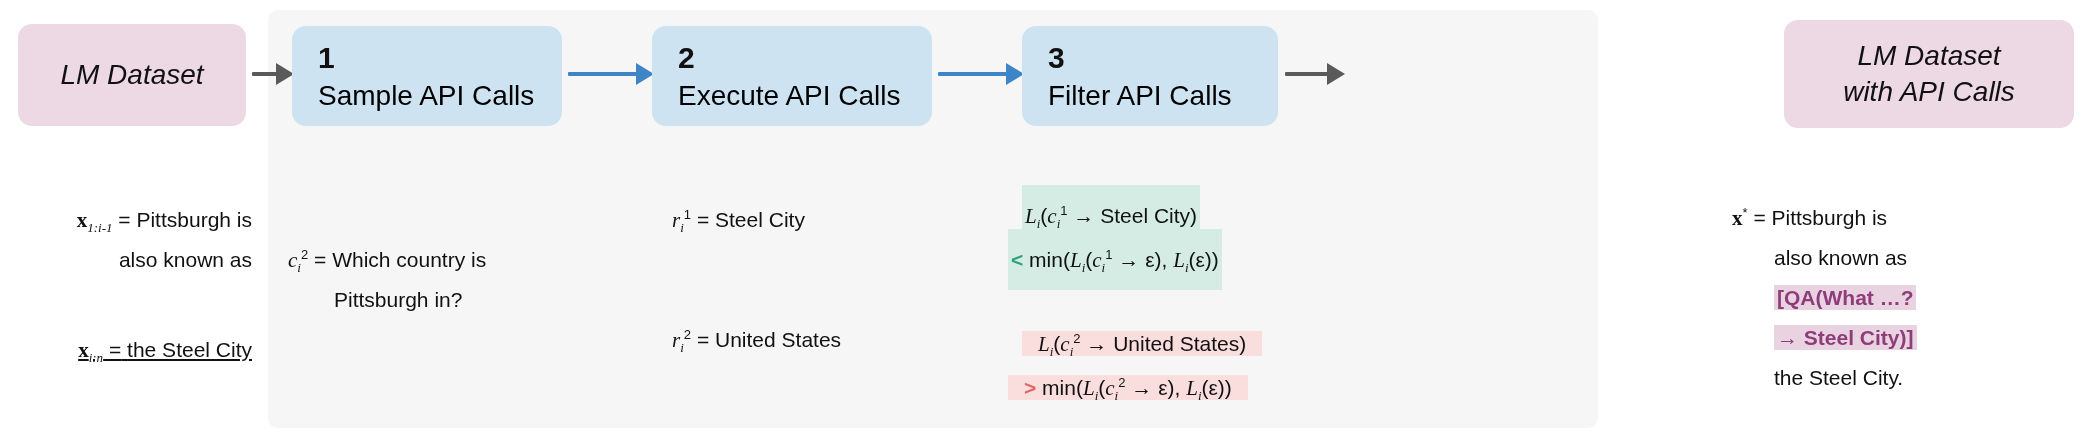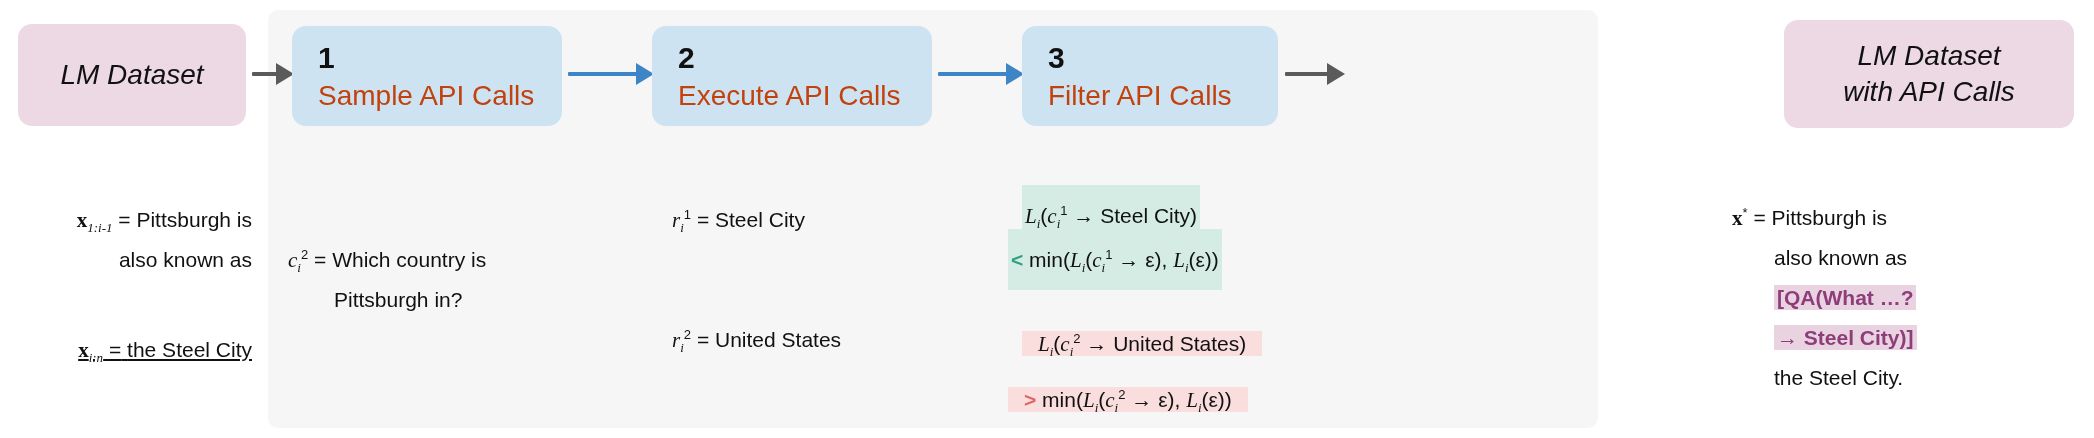--- a/index.html
+++ b/index.html
@@ -48,21 +48,21 @@
     left:26px; top:17px;
     font-size:30px;
     font-weight:bold;
     color:#111;
     line-height:1;
   }
   .step-title{
     position:absolute;
     left:26px; top:56px;
     font-size:28px;
-    color:#c2410c;
+    color:#000000;
     line-height:1;
     white-space:nowrap;
   }
 
   
   .arrow{ position:absolute; }
   .arrow .shaft{
     position:absolute; left:0; top:50%;
     height:4px; transform:translateY(-50%);
     border-radius:1px;
@@ -203,21 +203,21 @@
       </div>
       <div class="eq-line" style="margin-top:4px;">
         <span class="hl-green"><span class="op-green">&lt;</span> <span>min(</span><span class="math">L</span><sub class="sub-it">i</sub><span>(</span><span class="math">c</span><sub class="sub-it">i</sub><sup>1</sup> <span>→</span> <span>ε</span><span>), </span><span class="math">L</span><sub class="sub-it">i</sub><span>(ε))</span></span>
       </div>
     </div>
 
     <div class="eq-row" style="margin-top:44px;">
       <div class="eq-line" style="padding-left:14px;">
         <span class="hl-red"><span class="math">L</span><sub class="sub-it">i</sub><span>(</span><span class="math">c</span><sub class="sub-it">i</sub><sup>2</sup> <span>→</span> <span>United States</span><span>)</span></span>
       </div>
-      <div class="eq-line" style="margin-top:16px;">
+      <div class="eq-line" style="margin-top:4px;">
         <span class="hl-red"><span class="op-red">&gt;</span> <span>min(</span><span class="math">L</span><sub class="sub-it">i</sub><span>(</span><span class="math">c</span><sub class="sub-it">i</sub><sup>2</sup> <span>→</span> <span>ε</span><span>), </span><span class="math">L</span><sub class="sub-it">i</sub><span>(ε))</span></span>
       </div>
     </div>
   </div>
 
   <div class="col" style="left:1732px;top:198px;width:300px;">
     <div class="eq-line">
       <span class="bold-x">x</span><sup>*</sup>
       <span>=</span>
       <span>Pittsburgh is</span>

